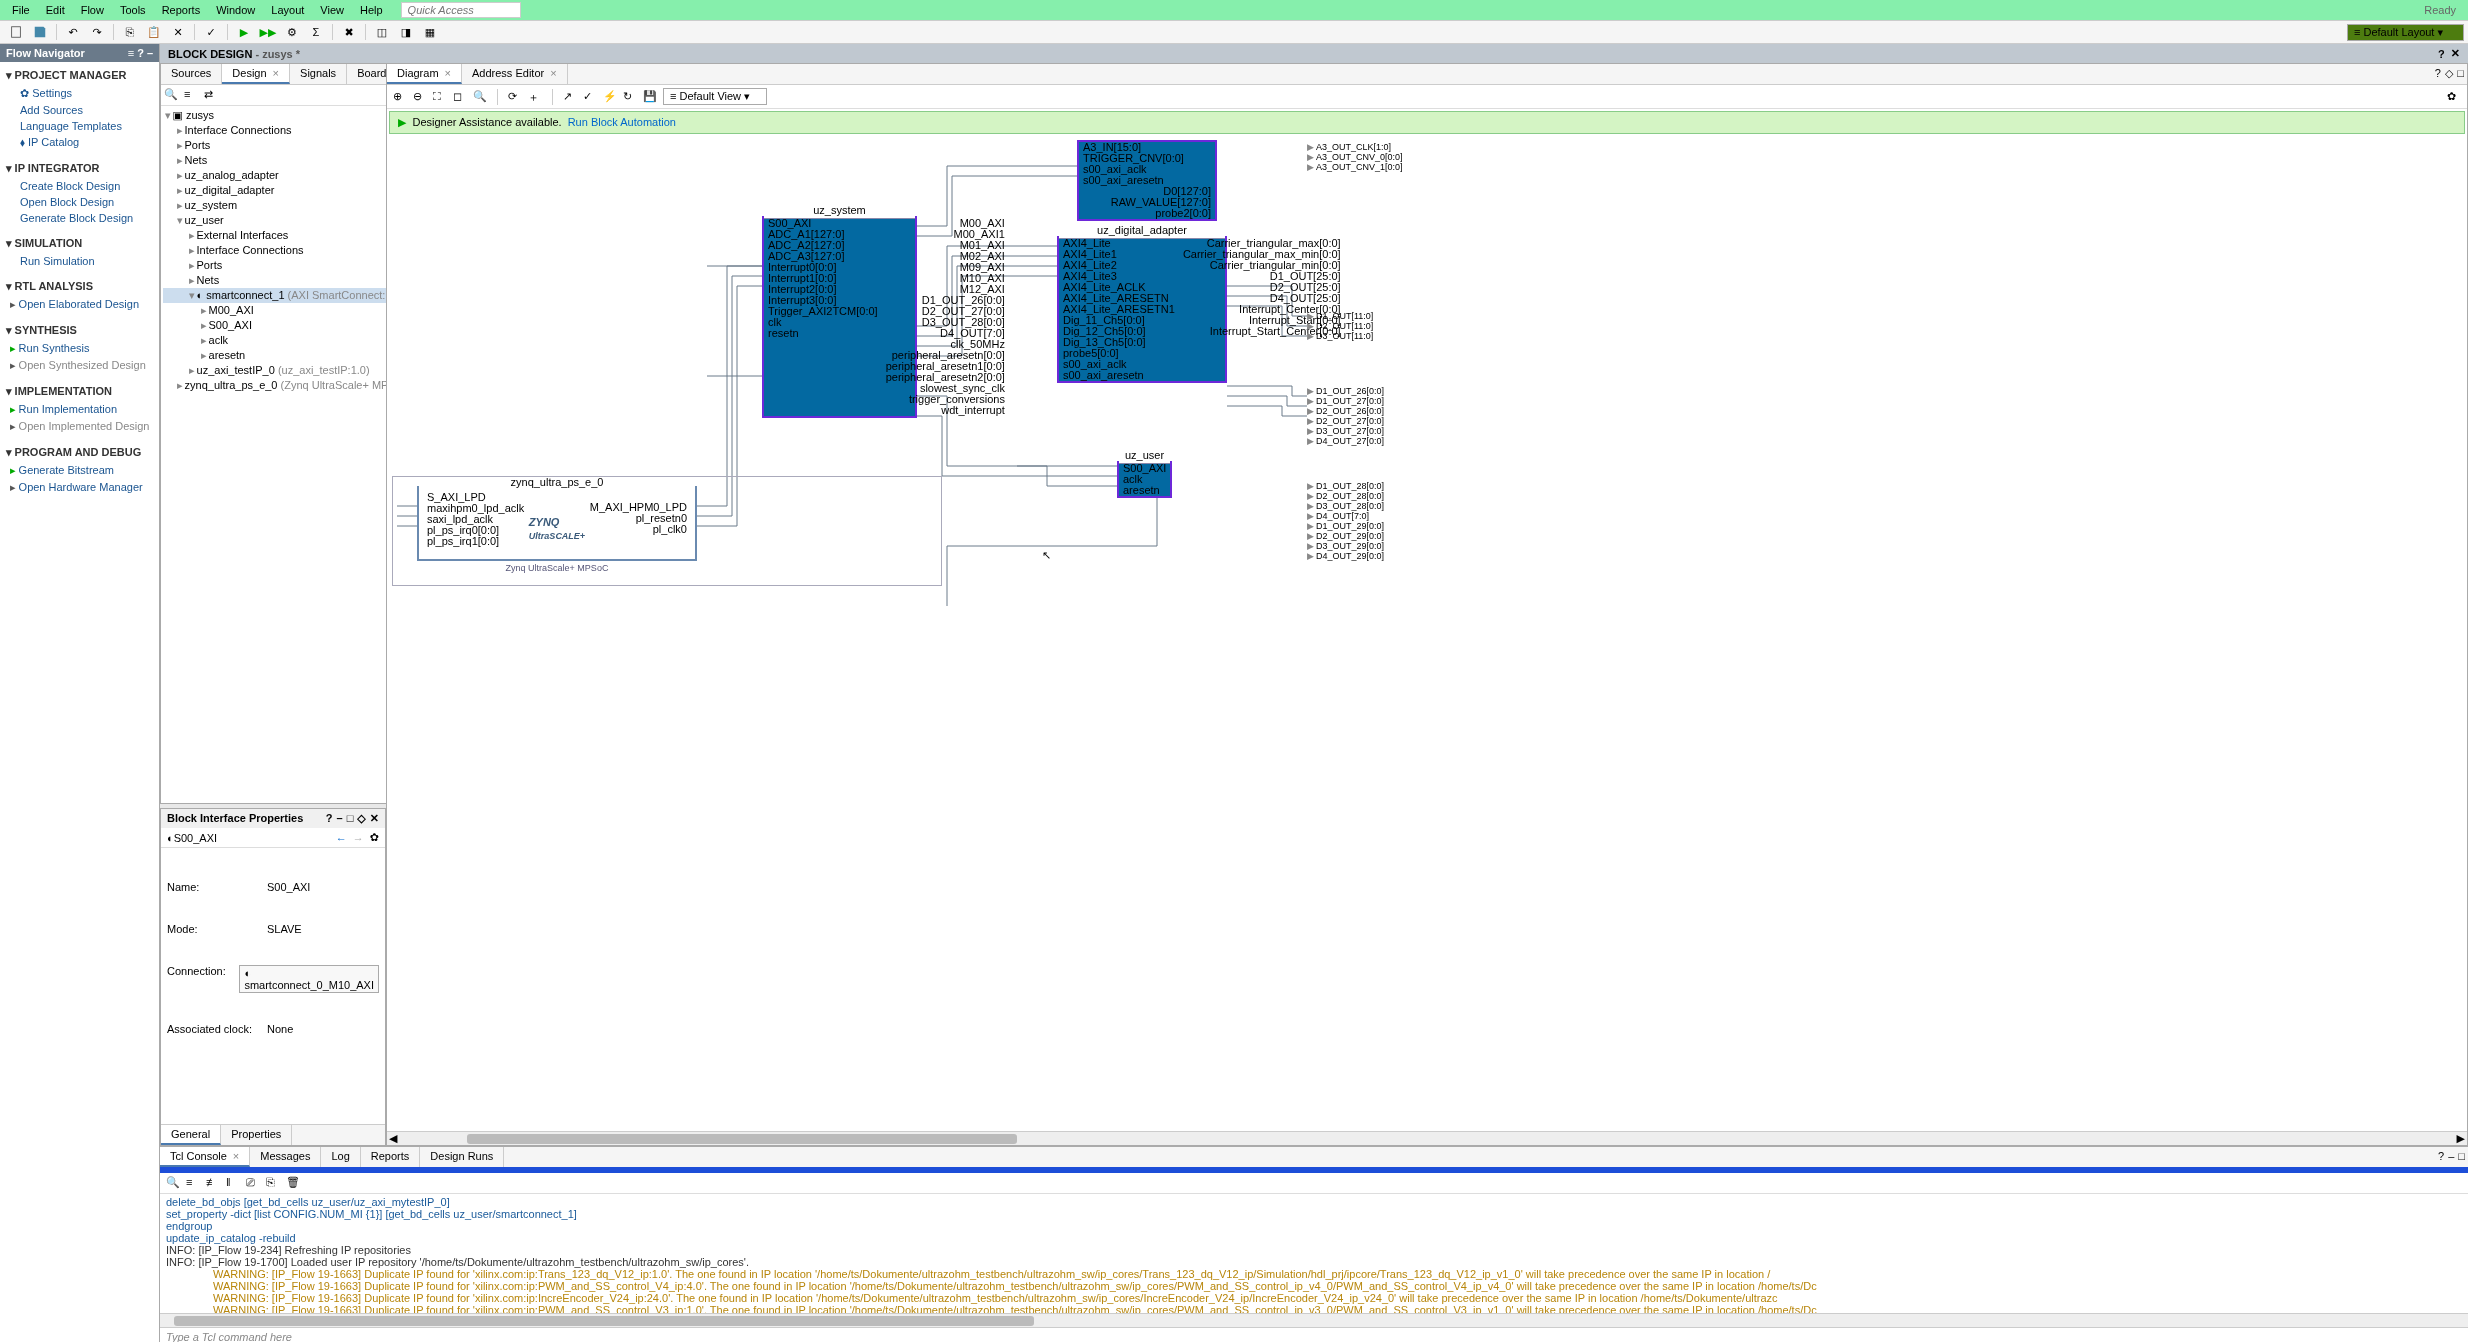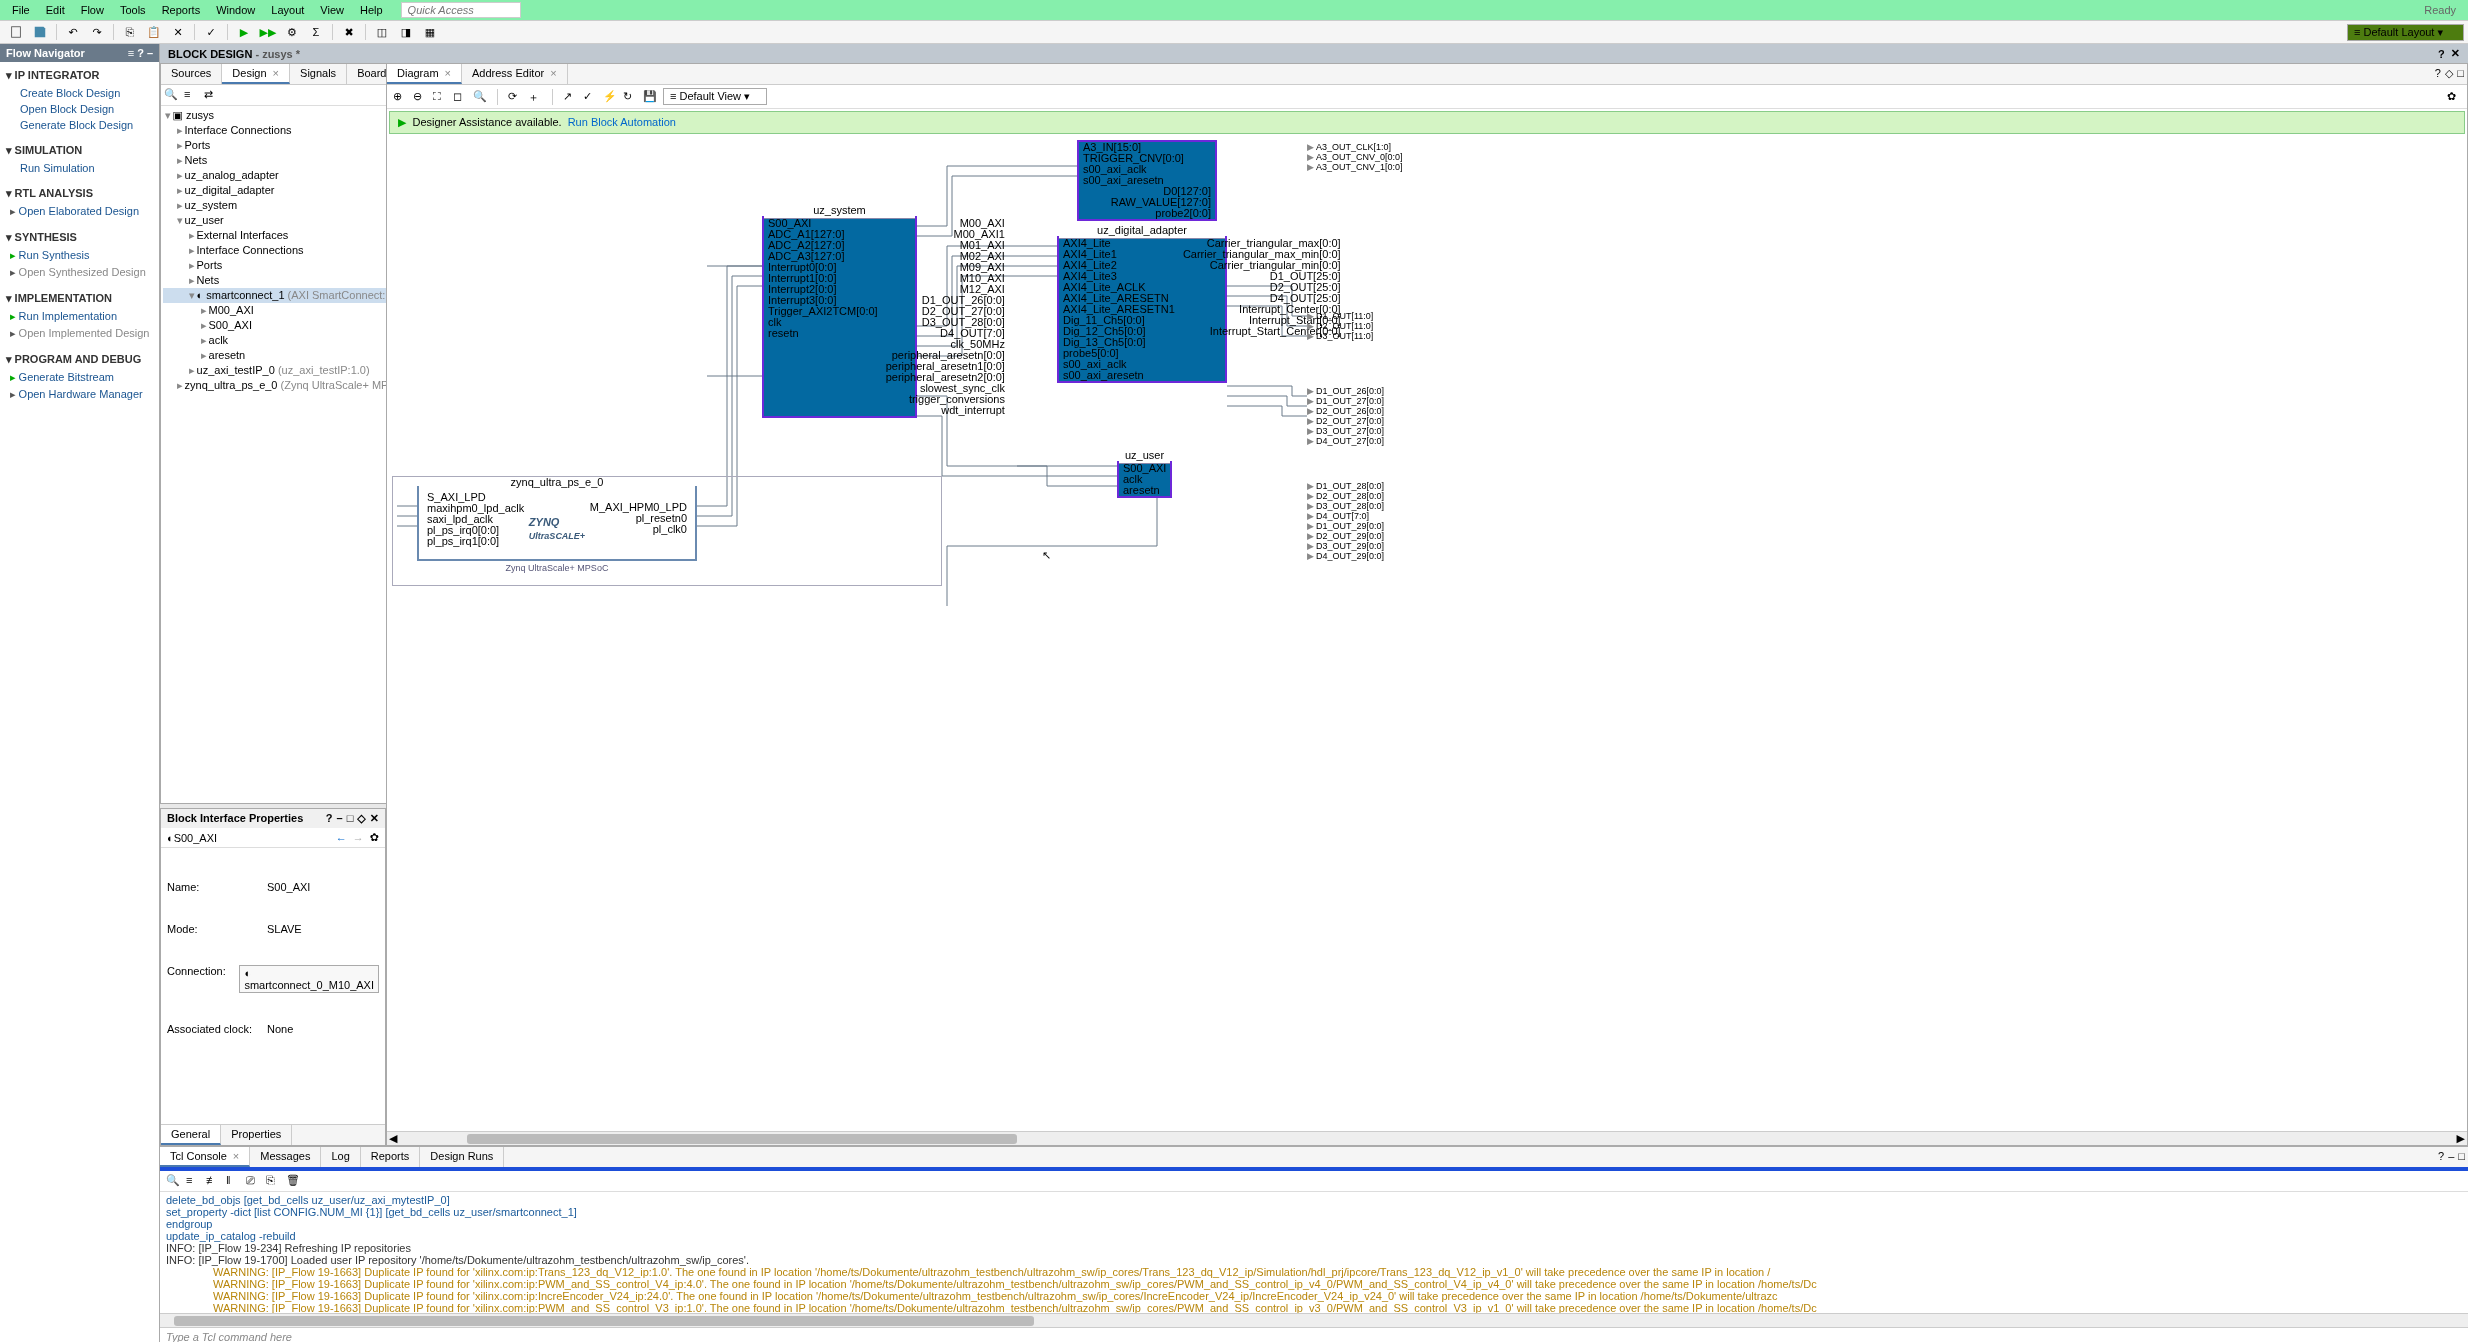--- a/index.html
+++ b/index.html
@@ -83,21 +83,21 @@
 .wire-layer { position: absolute; inset: 0; pointer-events: none; }
 .wire { stroke: #6a7a8a; stroke-width: 1; fill: none; }
 
 .ext-port { position: absolute; font-size: 9px; white-space: nowrap; }
 .ext-port::before { content: "▶"; color: #888; margin-right: 2px; }
 
 .h-scroll { height: 14px; background: #eee; border-top: 1px solid #ccc; position: relative; }
 .h-thumb { position: absolute; height: 10px; top: 2px; background: #bbb; border-radius: 3px; }
 
 .bottom-panel { background: #fff; border-top: 1px solid #aaa; display: flex; flex-direction: column; height: 200px; }
-.btm-tabs { display: flex; background: #f5f5f5; border-bottom: 4px solid #1d4ed8; }
+.btm-tabs { display: flex; background: #f5f5f5; border-bottom: 6px solid #1d4ed8; }
 .btm-toolbar { display: flex; padding: 3px 6px; gap: 6px; border-bottom: 1px solid #ddd; }
 .console-out { flex: 1; overflow: auto; font-family: monospace; font-size: 10px; padding: 2px 6px; }
 .console-out div { white-space: nowrap; }
 .c-cmd { color: #1a5a9a; }
 .c-info { color: #333; }
 .c-warn { color: #b8860b; margin-left: 47px; }
 .tcl-input { border-top: 1px solid #ccc; padding: 3px 6px; color: #888; font-style: italic; }
 
 svg.ico { width: 14px; height: 14px; }
 </style>
@@ -154,20 +154,27 @@
 
 <div class="main-layout">
   <div class="flow-nav">
     <div class="flow-nav-header">
       <span>Flow Navigator</span>
       <span class="icons">
           <span>≡</span>
           <span>?</span>
           <span>–</span>
         </span>
+    </div>
+    <div class="flow-section">
+      <div class="flow-section-title">▾ <span>PROJECT MANAGER</span></div>
+      <div class="flow-item">✿ <span>Settings</span></div>
+      <div class="flow-item">Add Sources</div>
+      <div class="flow-item">Language Templates</div>
+      <div class="flow-item">⬧ <span>IP Catalog</span></div>
     </div>
     <div class="flow-section">
       <div class="flow-section-title">▾ <span>IP INTEGRATOR</span></div>
       <div class="flow-item">Create Block Design</div>
       <div class="flow-item">Open Block Design</div>
       <div class="flow-item">Generate Block Design</div>
     </div>
     <div class="flow-section">
       <div class="flow-section-title">▾ <span>SIMULATION</span></div>
       <div class="flow-item">Run Simulation</div>

